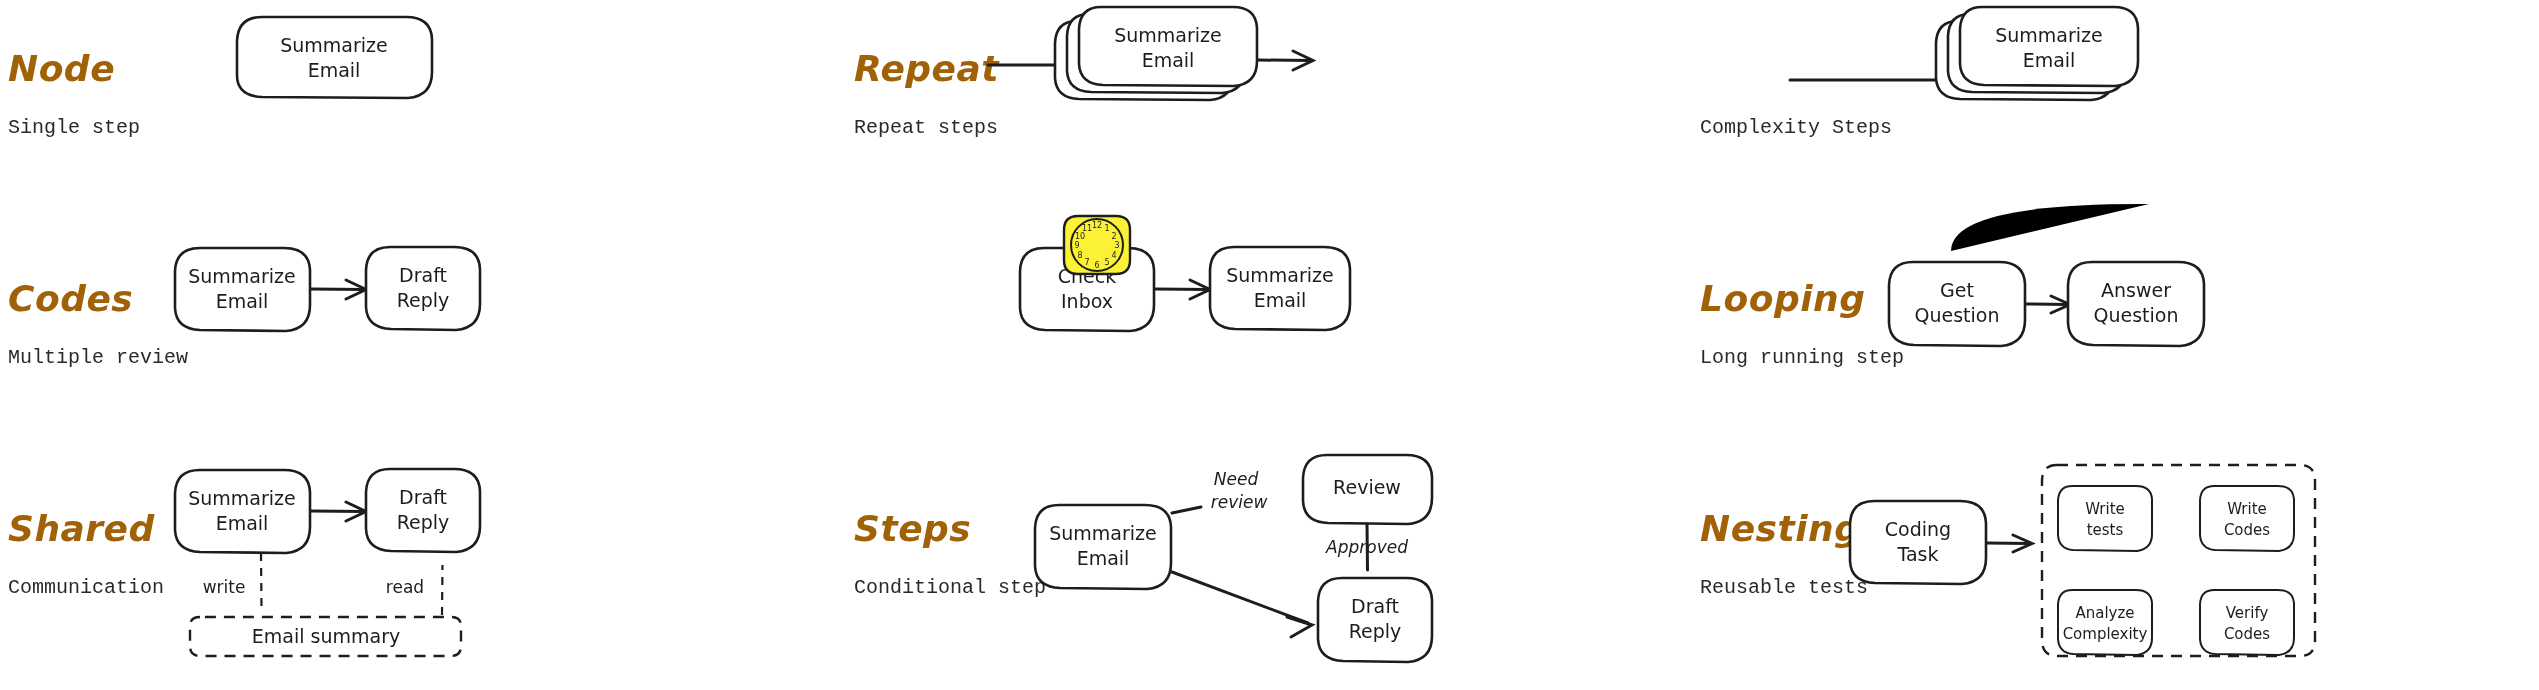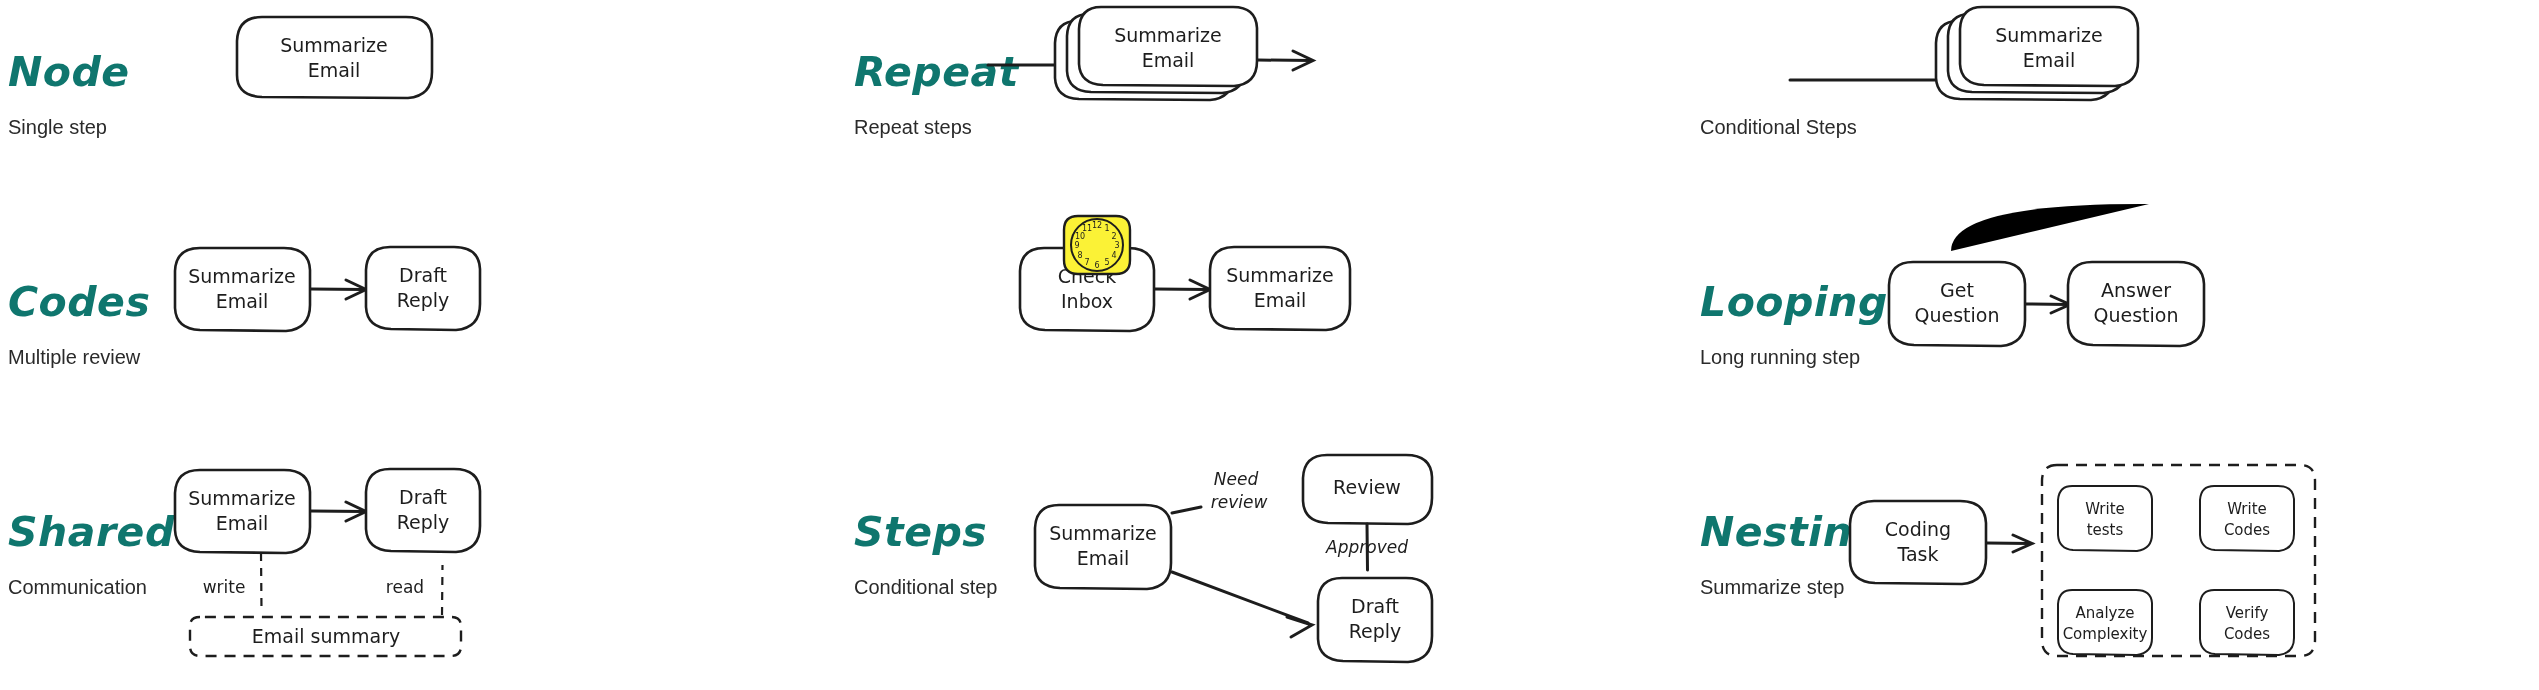--- a/index.html
+++ b/index.html
@@ -3,25 +3,25 @@
 <meta charset="utf-8">
 <style>
   html,body{margin:0;padding:0;background:#ffffff;}
   body{width:2539px;height:690px;overflow:hidden;font-family:"DejaVu Sans",sans-serif;}
   .canvas{position:relative;width:2539px;height:690px;background:#fff;}
   .col{position:absolute;top:0;height:690px;width:846px;}
   .col1{left:0;} .col2{left:846px;} .col3{left:1692px;}
   .row{position:absolute;left:0;width:846px;height:230px;}
   .r1{top:0;} .r2{top:230px;} .r3{top:460px;}
   .labelbox{position:absolute;left:8px;top:0;width:250px;height:230px;}
-  .title{position:absolute;left:0;top:48px;font-size:41px;font-style:italic;
-         font-weight:700;color:#0f766e;letter-spacing:.5px;
+  .title{position:absolute;left:0;top:48px;font-size:36px;font-style:italic;
+         font-weight:700;color:#a16207;letter-spacing:.5px;
          font-family:"DejaVu Sans",sans-serif;white-space:nowrap;}
   .subtitle{position:absolute;left:0;top:116px;font-size:20px;color:#2a2a2a;
-            font-family:Liberation Sans, sans-serif;white-space:nowrap;}
+            font-family:Liberation Mono, monospace;white-space:nowrap;}
   .diagram{position:absolute;left:160px;top:0;width:686px;height:230px;}
   svg{display:block;overflow:visible;}
   .nt{font-family:"DejaVu Sans",sans-serif;font-size:19px;fill:#1d1d1d;
       text-anchor:middle;dominant-baseline:middle;}
   .nt-sm{font-size:15px;}
   .et{font-family:"DejaVu Sans",sans-serif;font-size:17px;fill:#1d1d1d;
       text-anchor:middle;font-style:italic;}
   .et-n{font-style:normal;}
   .bx{fill:#ffffff;stroke:#1d1d1d;stroke-width:2.6;stroke-linejoin:round;}
   .bx-thin{stroke-width:2;}
@@ -231,21 +231,21 @@
           </g>
         </svg>
       </div>
     </div>
   </div>
 
   <div class="col col3">
 
     <div class="row r1">
       <div class="labelbox">
-        <div class="subtitle">Conditional Steps</div>
+        <div class="subtitle">Complexity Steps</div>
       </div>
       <div class="diagram">
         <svg width="686" height="230" viewBox="0 0 686 230">
           <g>
             <path class="ln-thin" d="M-30 45 L108 45"></path>
             <path class="ln-thin" d="M-52 62 L96 62"></path>
             <path class="ln" d="M-62 80 L84 80"></path>
           </g>
           <g>
             <path class="bx" d="M108 21 Q85 20 84 43 L84 78 Q85 98 108 99 L239 100 Q262 98 262 75 L262 42 Q261 21 238 21 Z"></path>
@@ -295,21 +295,21 @@
             <text class="nt" x="284" y="61">Answer</text>
             <text class="nt" x="284" y="86">Question</text>
           </g>
         </svg>
       </div>
     </div>
 
     <div class="row r3">
       <div class="labelbox">
         <div class="title">Nesting</div>
-        <div class="subtitle">Summarize step</div>
+        <div class="subtitle">Reusable tests</div>
       </div>
       <div class="diagram">
         <svg width="686" height="230" viewBox="0 0 686 230">
           <g>
             <path class="bx" d="M24 41 Q-1 40 -2 64 L-2 101 Q-1 122 23 123 L110 124 Q134 122 134 98 L134 63 Q133 41 108 41 Z"></path>
             <text class="nt" x="66" y="70">Coding</text>
             <text class="nt" x="66" y="95">Task</text>
           </g>
           <g>
             <path class="ln" d="M135 83 L178 83.5"></path>

